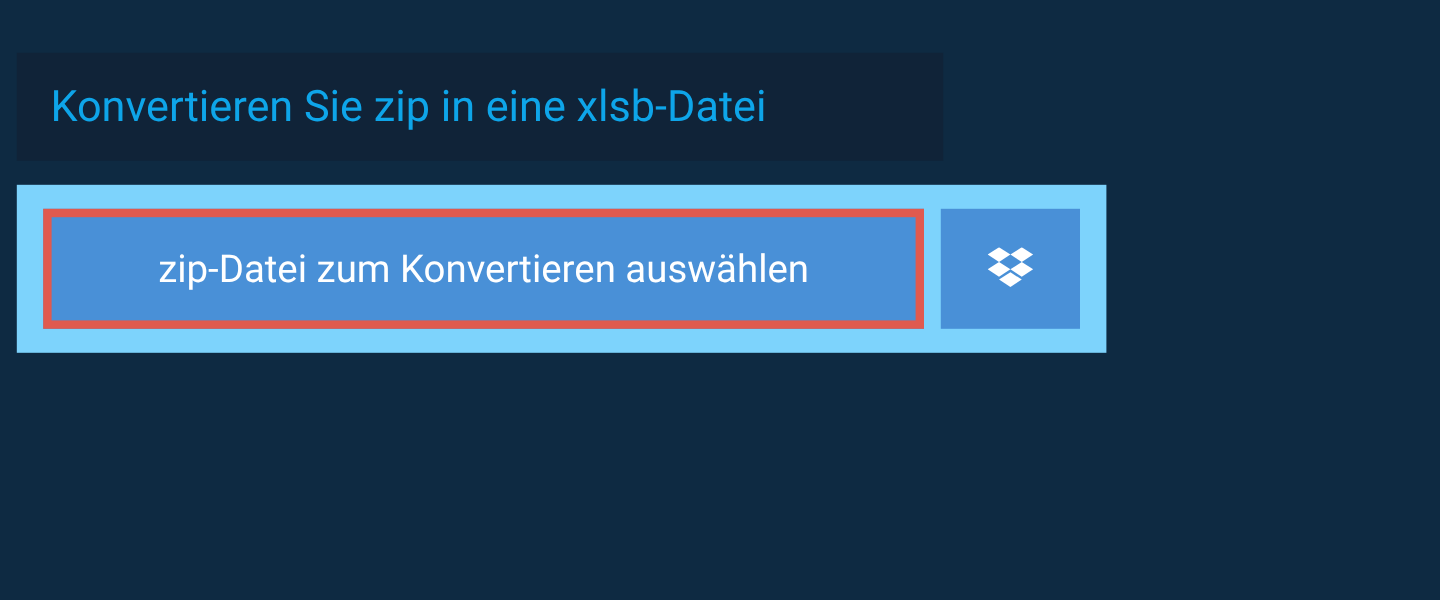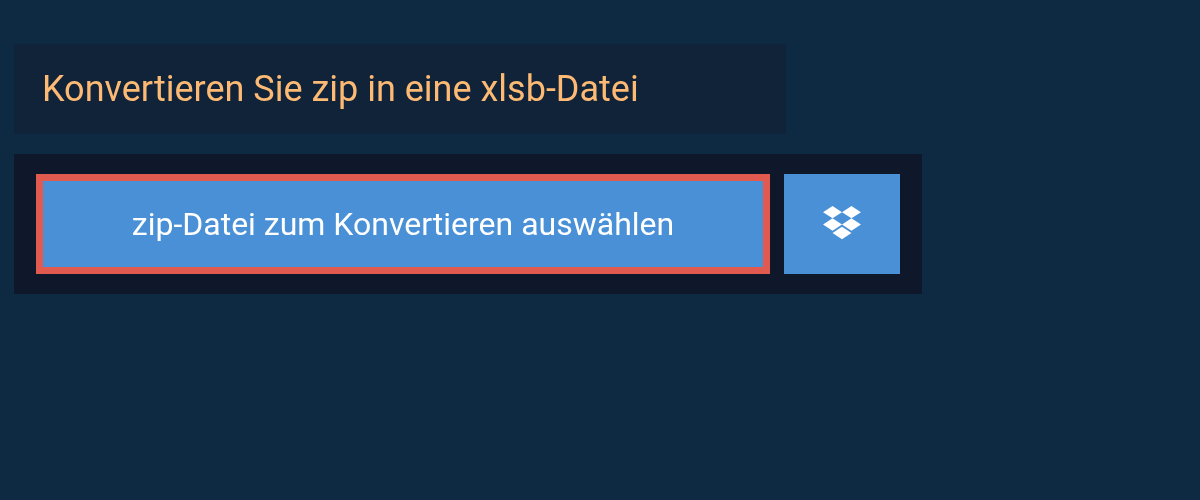--- a/index.html
+++ b/index.html
@@ -15,26 +15,26 @@
       overflow: hidden;
     }
     .title-bar {
       background-color: #102338;
       padding: 24px 28px;
       width: 772px;
       margin-left: 14px;
       margin-top: 44px;
     }
     .title-text {
-      color: #fdba74;
+      color: #0ea5e9;
       font-size: 36px;
       font-weight: 400;
     }
     .button-panel {
-      background-color: #0f172a;
+      background-color: #7dd3fc;
       margin-left: 14px;
       margin-top: 20px;
       padding: 20px 22px;
       width: 908px;
       display: flex;
       gap: 14px;
       align-items: stretch;
     }
     .select-button {
       background-color: #4990d7;

